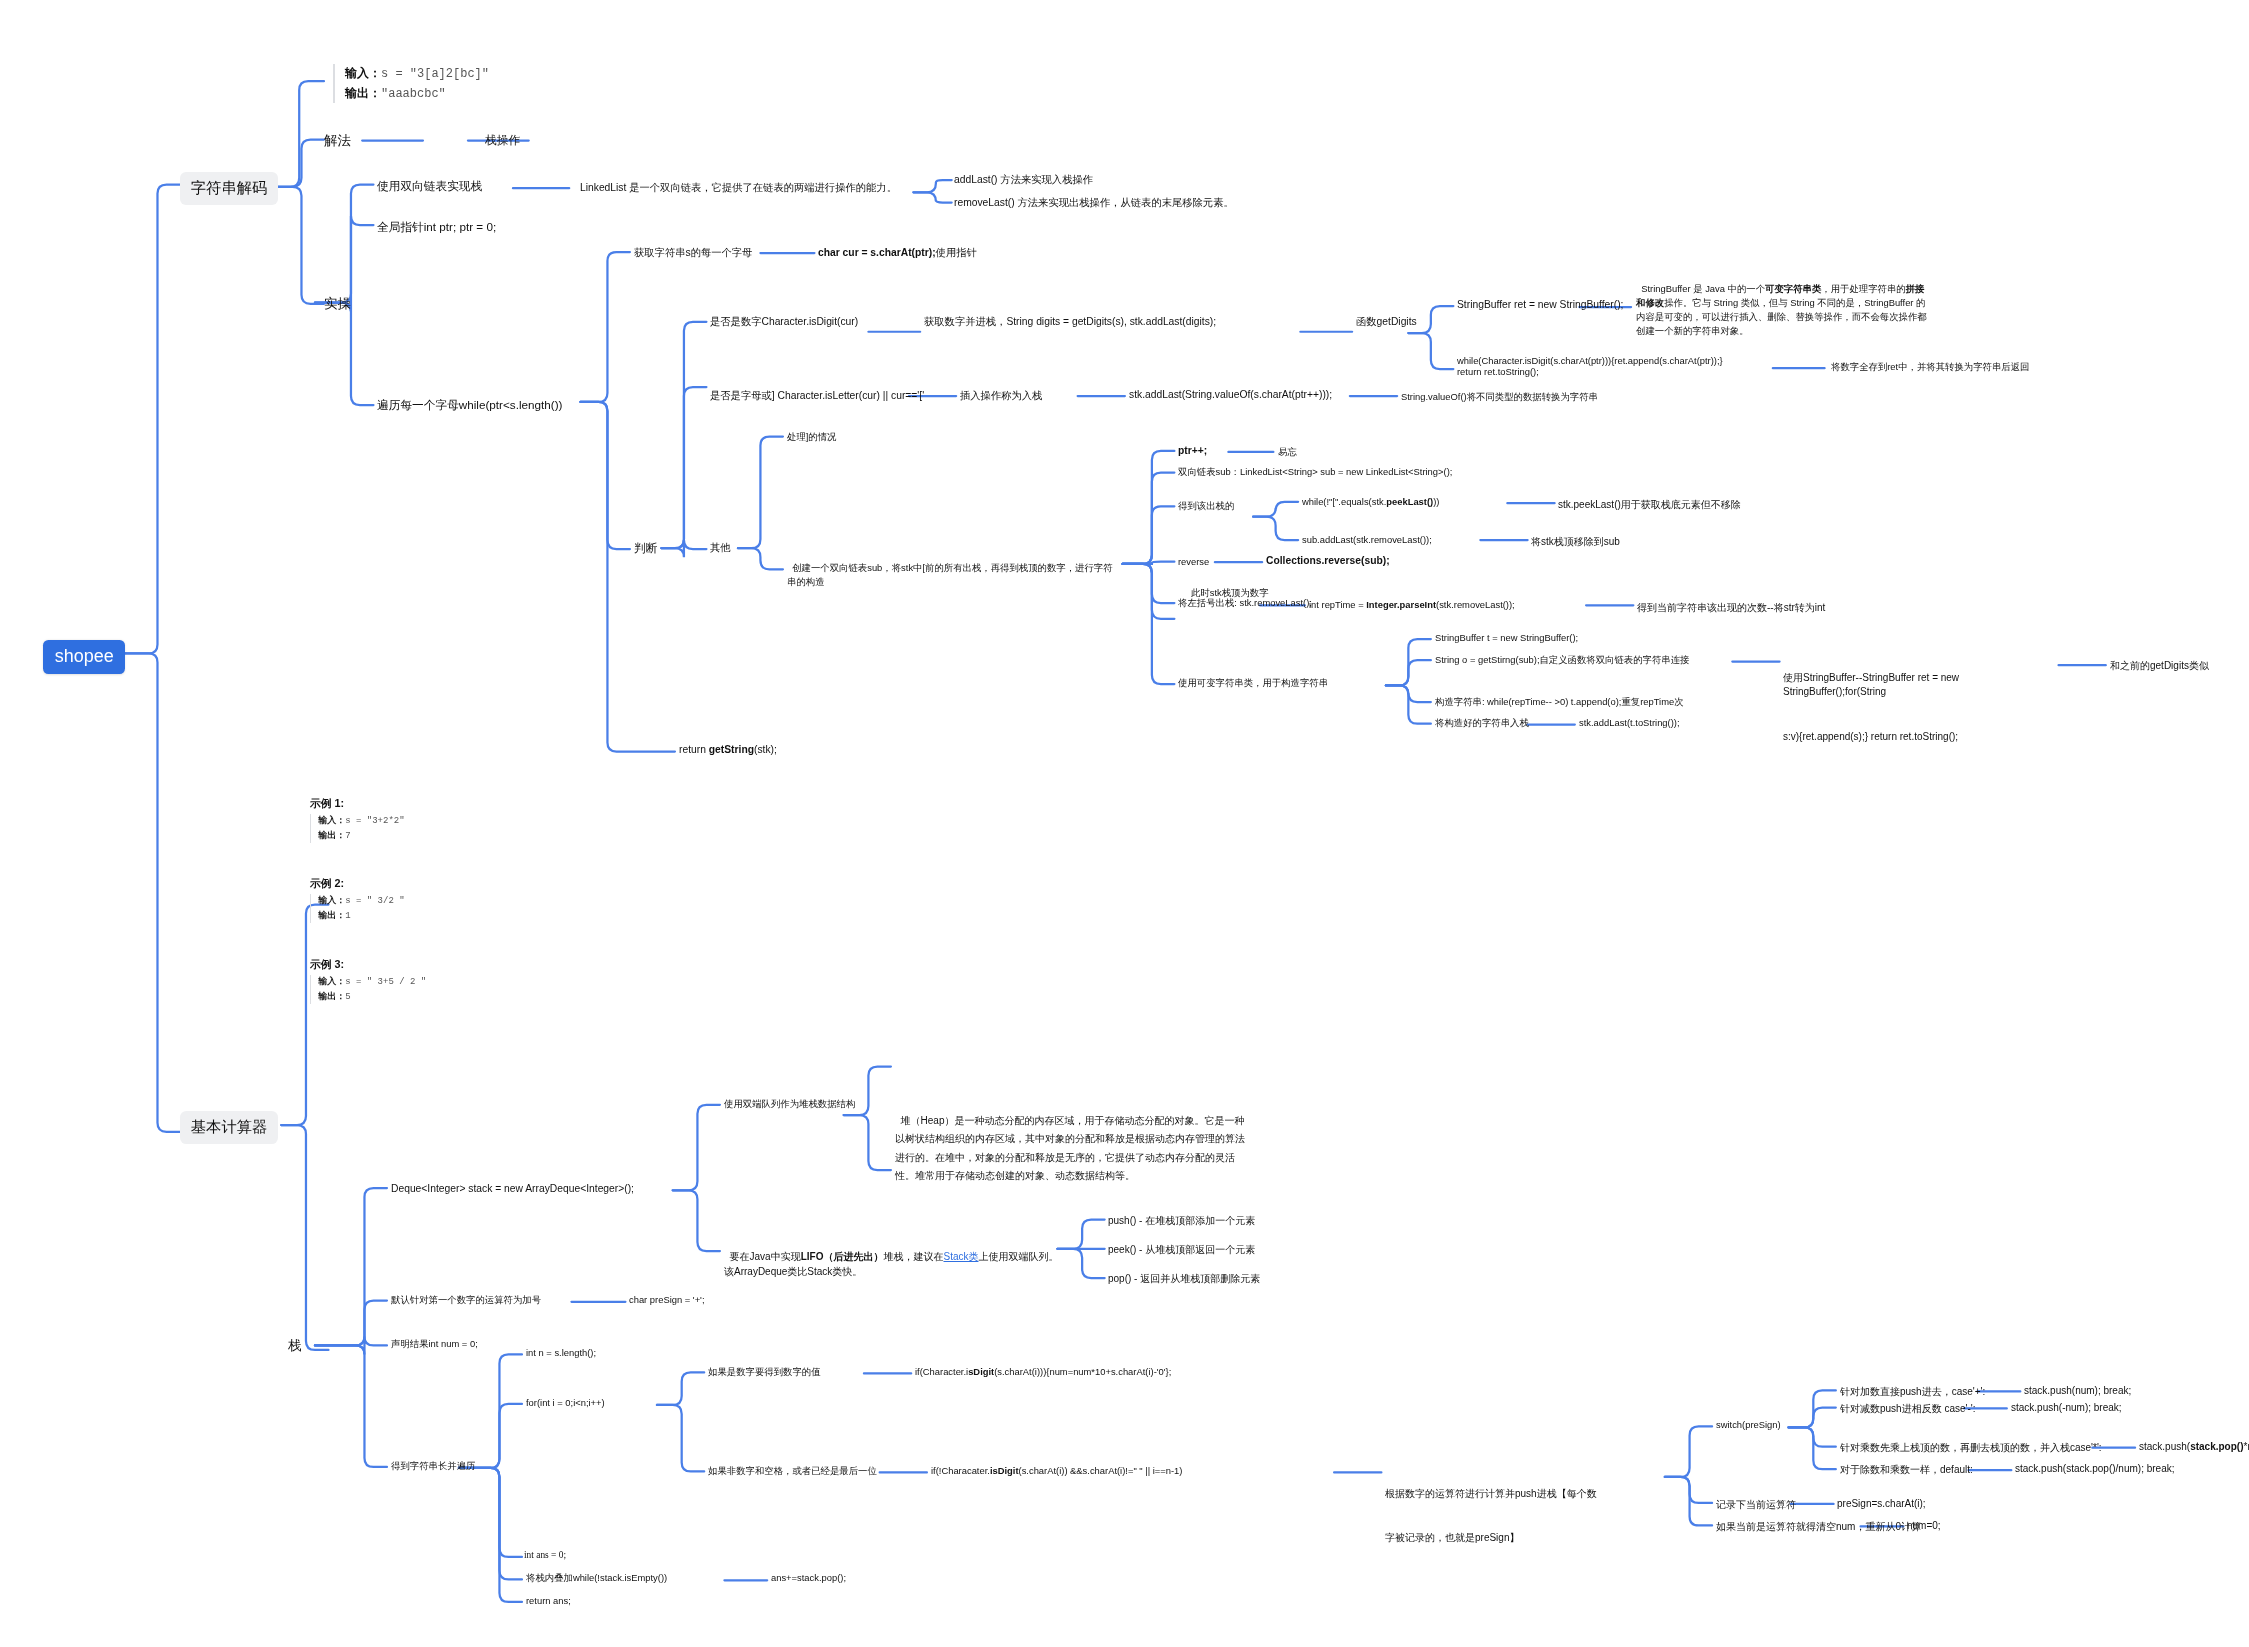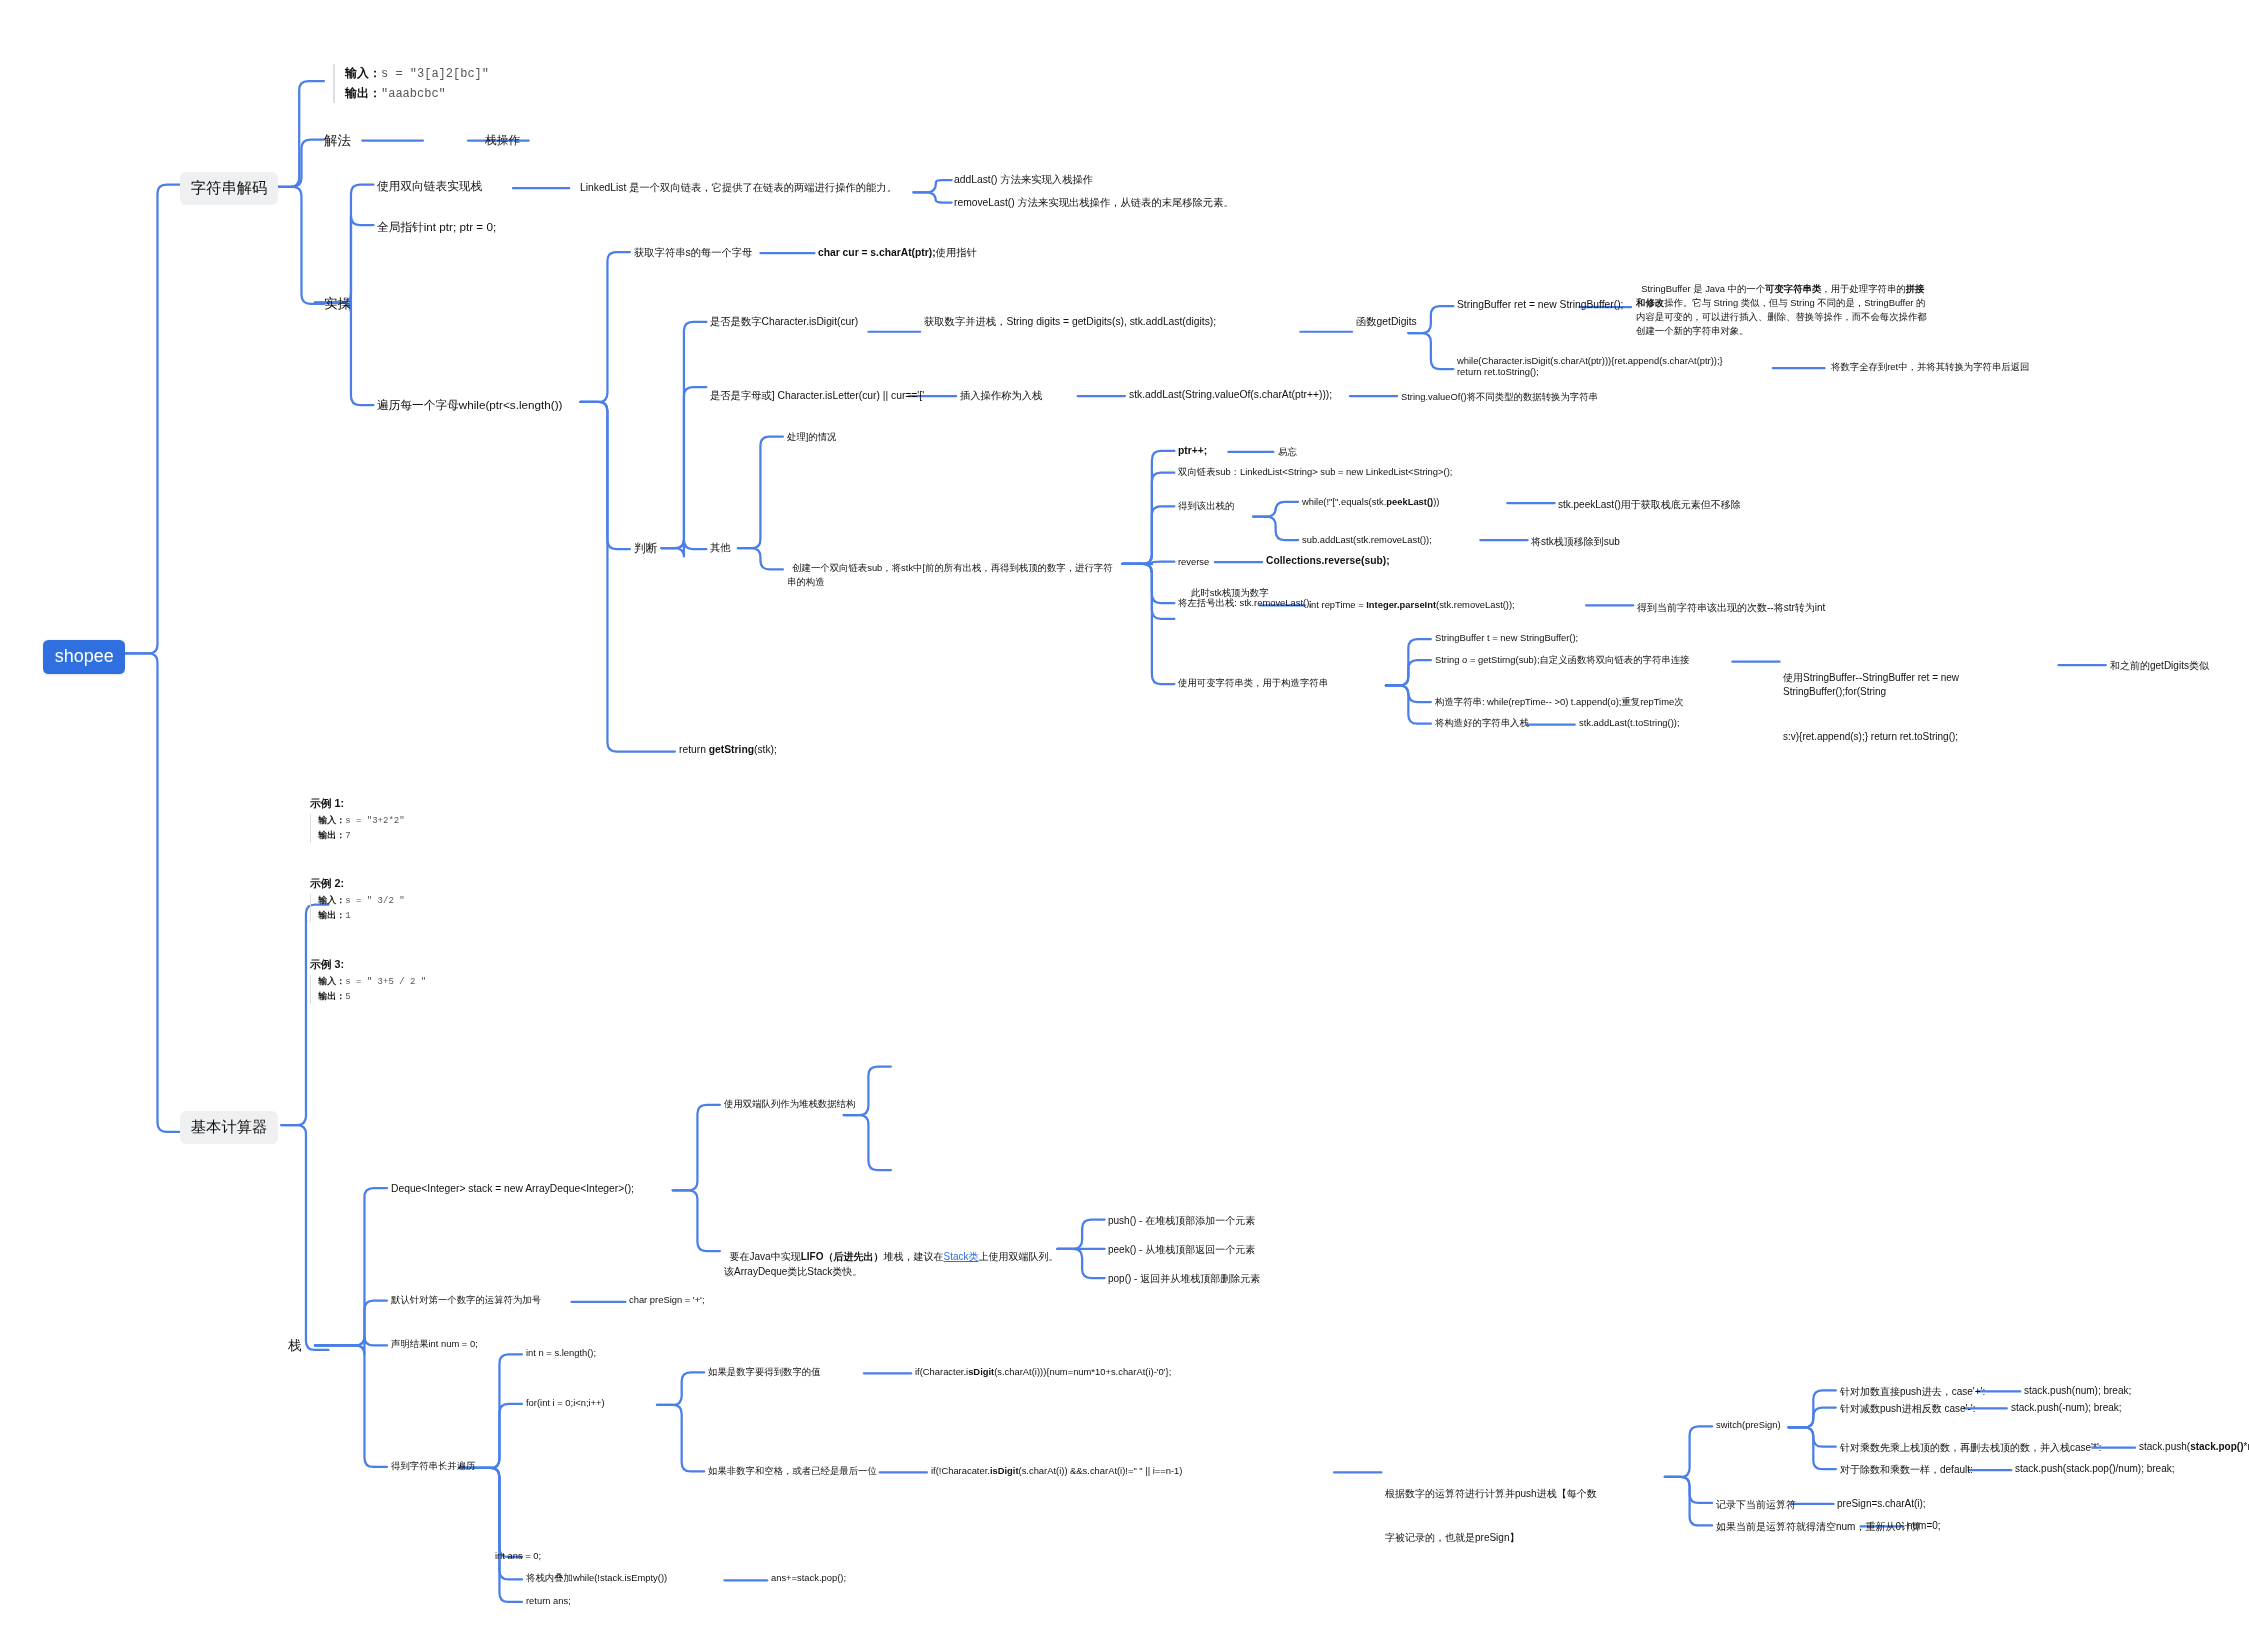--- a/index.html
+++ b/index.html
@@ -396,20 +396,23 @@
 <div class="node lvl2" style="left:288px;top:1337px;">
   <span>栈</span>
 </div>
 
 <div class="node lvl4" style="left:391px;top:1183px;">
   <span>Deque&lt;Integer&gt; stack = new ArrayDeque&lt;Integer&gt;();</span>
 </div>
 <div class="node lvl5" style="left:724px;top:1098px;">
   <span>使用双端队列作为堆栈数据结构</span>
 </div>
+<div class="node tiny para txt" style="left:895px;top:1093px;width:355px;">
+  <span>堆（Heap）是一种动态分配的内存区域，用于存储动态分配的对象。它是一种以树状结构组织的内存区域，其中对象的分配和释放是根据动态内存管理的算法进行的。在堆中，对象的分配和释放是无序的，它提供了动态内存分配的灵活性。堆常用于存储动态创建的对象、动态数据结构等。</span>
+</div>
 
 <div class="node tiny txt" style="left:724px;top:1235px;width:342px;">
   <span>要在Java中实现</span><b>LIFO（后进先出）</b><span>堆栈，建议在</span><span class="link">Stack类</span><span>上使用双端队</span><span>列。该ArrayDeque类比Stack类快。</span>
 </div>
 <div class="node tiny" style="left:1108px;top:1214px;">
   <span>push() - 在堆栈顶部添加一个元素</span>
 </div>
 <div class="node tiny" style="left:1108px;top:1243px;">
   <span>peek() - 从堆栈顶部返回一个元素</span>
 </div>
@@ -489,21 +492,21 @@
 <div class="node tiny" style="left:1837px;top:1498px;">
   <span>preSign=s.charAt(i);</span>
 </div>
 <div class="node tiny" style="left:1716px;top:1520px;">
   <span>如果当前是运算符就得清空num，重新从0计算</span>
 </div>
 <div class="node tiny" style="left:1907px;top:1520px;">
   <span>num=0;</span>
 </div>
 
-<div class="node lvl5" style="left:495px;top:1550px;">
+<div class="node lvl5" style="left:524px;top:1550px;font-family:Liberation Serif, serif;">
   <span>int ans = 0;</span>
 </div>
 <div class="node lvl5" style="left:526px;top:1572px;">
   <span>将栈内叠加while(!stack.isEmpty())</span>
 </div>
 <div class="node lvl5" style="left:771px;top:1572px;">
   <span>ans+=stack.pop();</span>
 </div>
 <div class="node lvl5" style="left:526px;top:1595px;">
   <span>return ans;</span>

